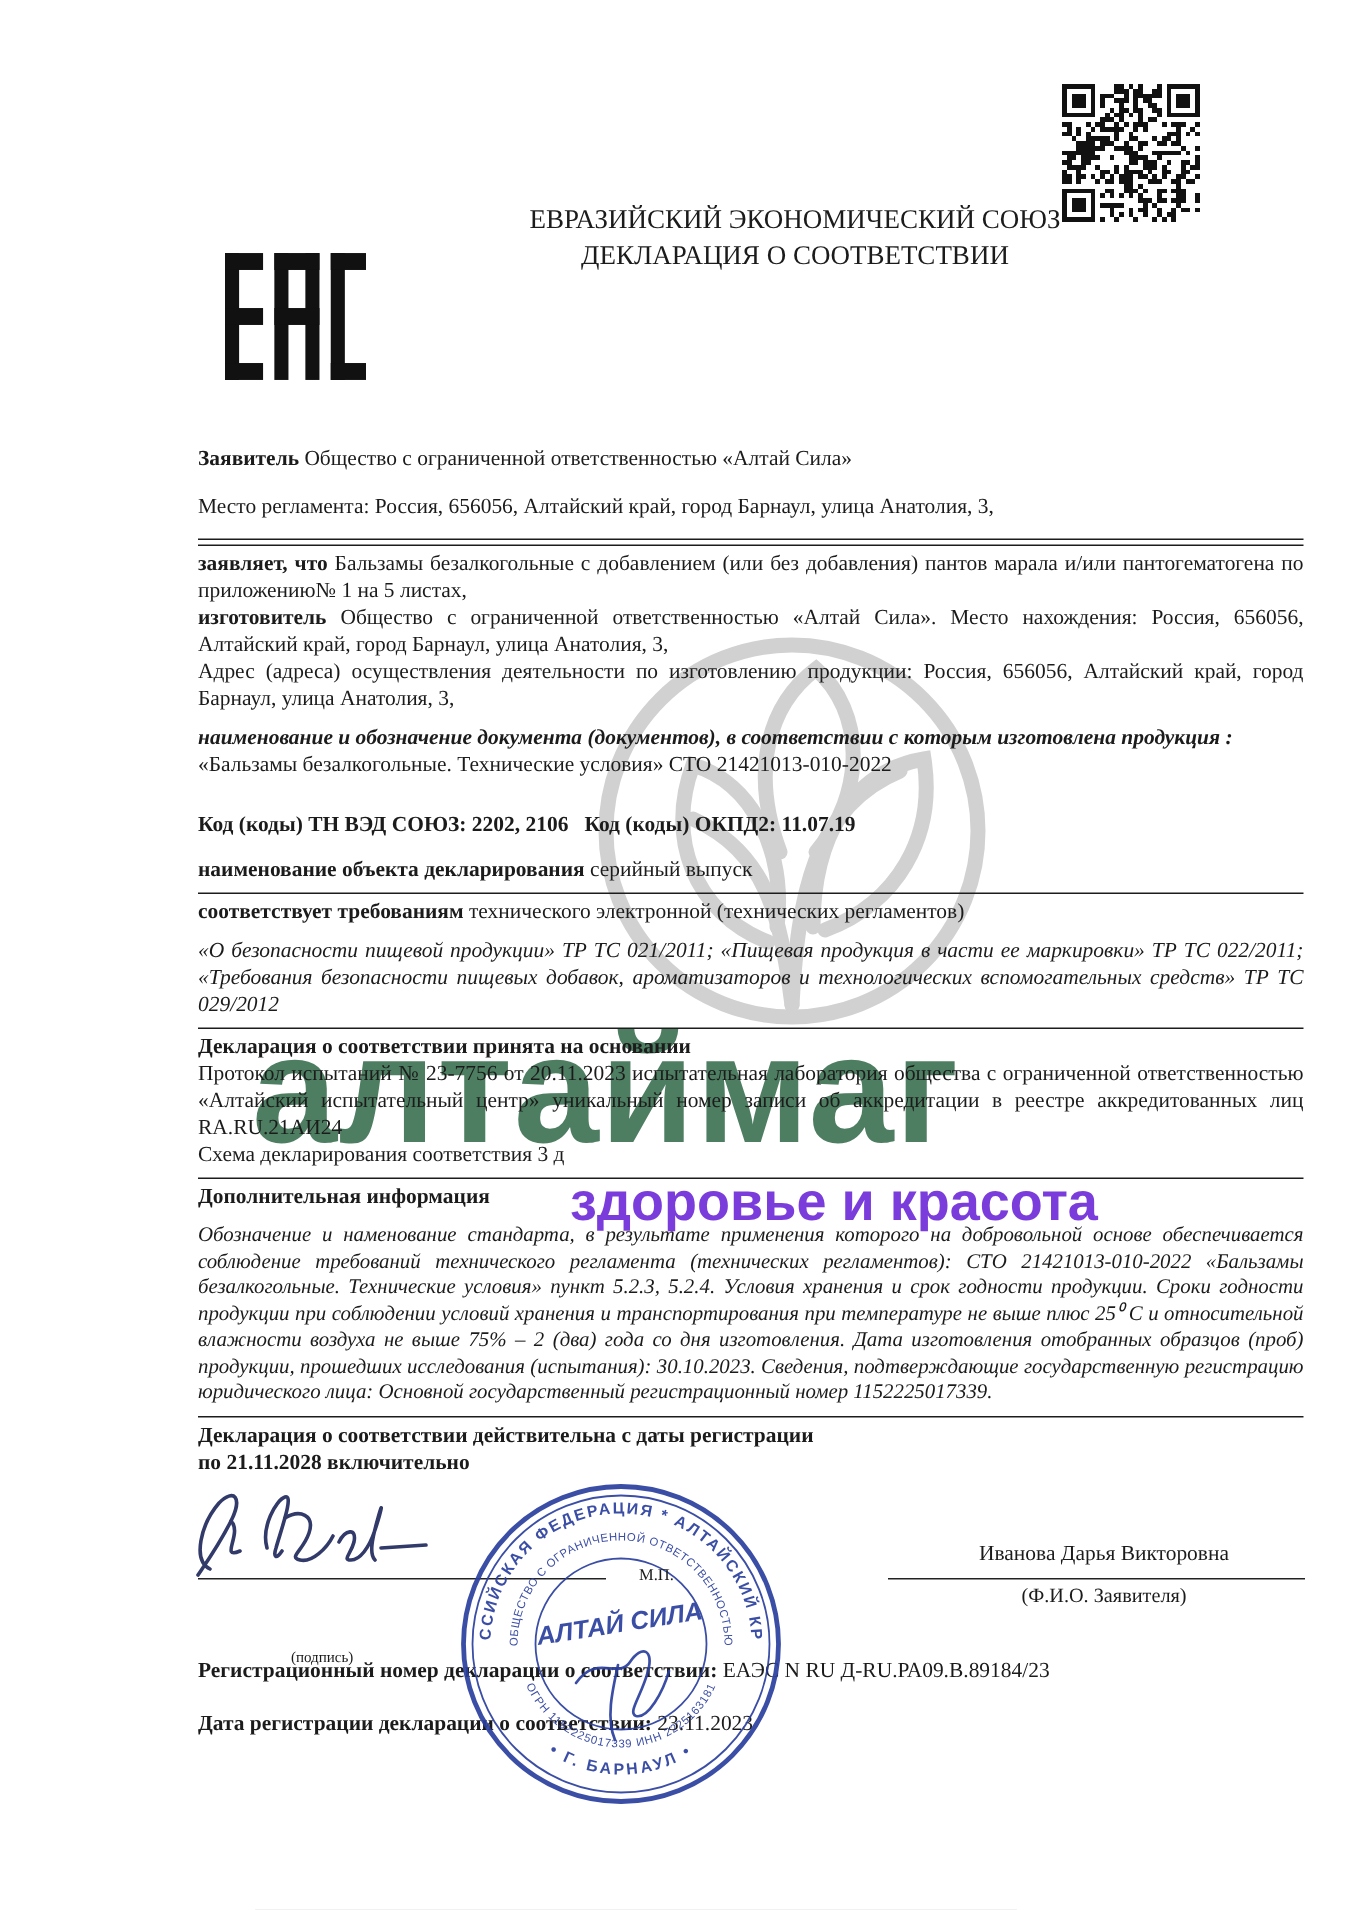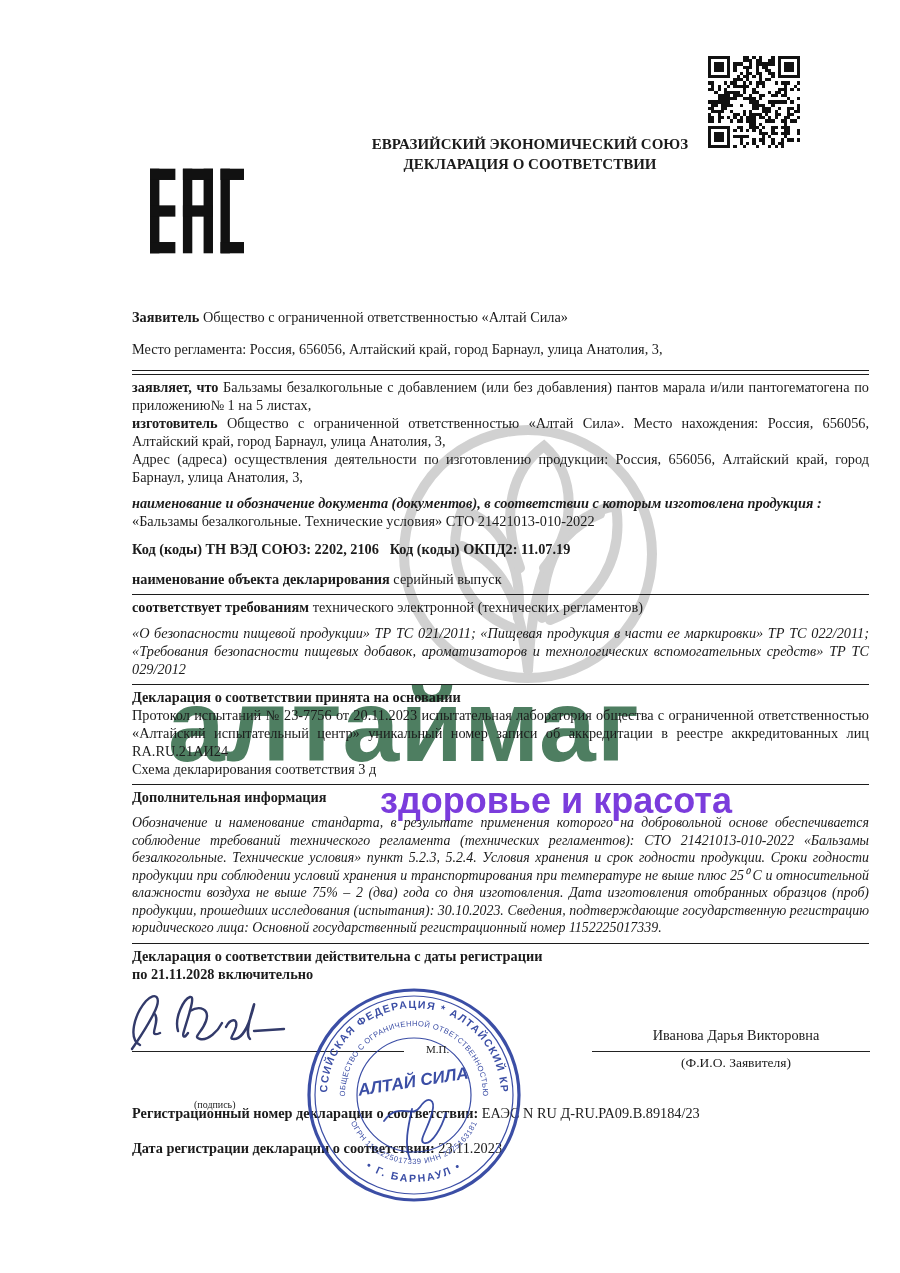--- a/index.html
+++ b/index.html
@@ -20,31 +20,31 @@
   .wm-tagline {
     position:absolute; left:380px; top:780px; z-index:0;
     font-family:"Liberation Sans", sans-serif; font-weight:bold;
     font-size:36px; color:#6d28d9; opacity:.9; white-space:nowrap;
   }
   .wm-emblem { position:absolute; left:392px; top:418px; z-index:0; opacity:.8; }
   
   .eac-logo { position:absolute; left:150px; top:168px; }
   .doc-title {
     position:absolute; left:285px; top:134px; width:490px; z-index:1;
-    text-align:center; font-weight:bold; font-size:15px; line-height:1.35;
+    text-align:center; font-weight:normal; font-size:18px; line-height:1.35;
   }
   .qr { position:absolute; left:708px; top:56px; width:92px; height:92px; z-index:1; }
   
-  .content { position:absolute; left:132px; top:308px; width:737px; z-index:1; }
+  .content { position:absolute; left:132px; top:297px; width:737px; z-index:1; }
   .content p { line-height:1.26; }
   .just { text-align:justify; }
   hr.rule { border:none; border-top:1.6px solid #1c1c1c; margin:3px 0; }
   .gap14 { margin-bottom:14px; }
   .gap12 { margin-bottom:12px; }
-  .gap10 { margin-bottom:10px; }
+  .gap10 { margin-bottom:22px; }
   .gap6  { margin-bottom:6px; }
   .mt8   { margin-top:8px;font-style:italic; }
   .small-par { font-size:13.9px; line-height:1.17; }
   
   .sig-area { position:relative; height:100px; margin-top:4px; }
   .sig-svg   { position:absolute; left:-6px; top:0px; z-index:1; }
   .sig-line-l { position:absolute; left:0; top:64px; width:272px; border-top:1.5px solid #222; }
   .sig-cap-l  { position:absolute; left:62px; top:68px; font-size:10px;margin-top:44px; }
   .mp-label   { position:absolute; left:294px; top:56px; font-size:11px; z-index:4; }
   .sig-fio    { position:absolute; left:466px; top:40px; width:276px; text-align:center; }

